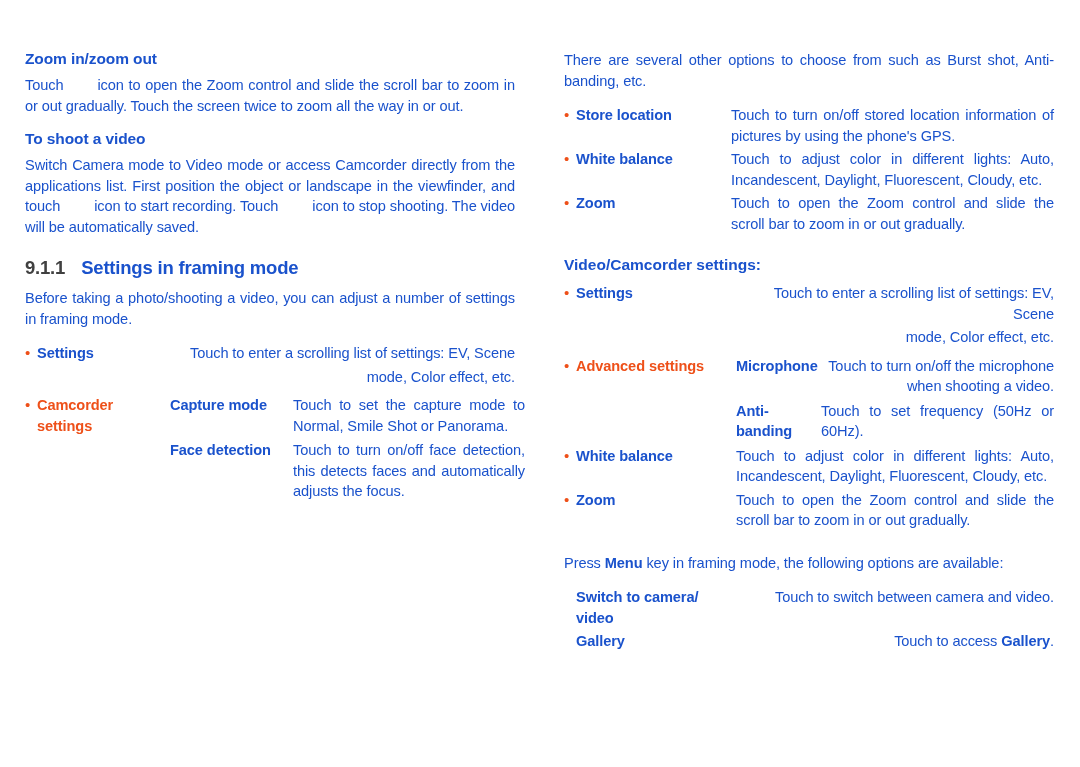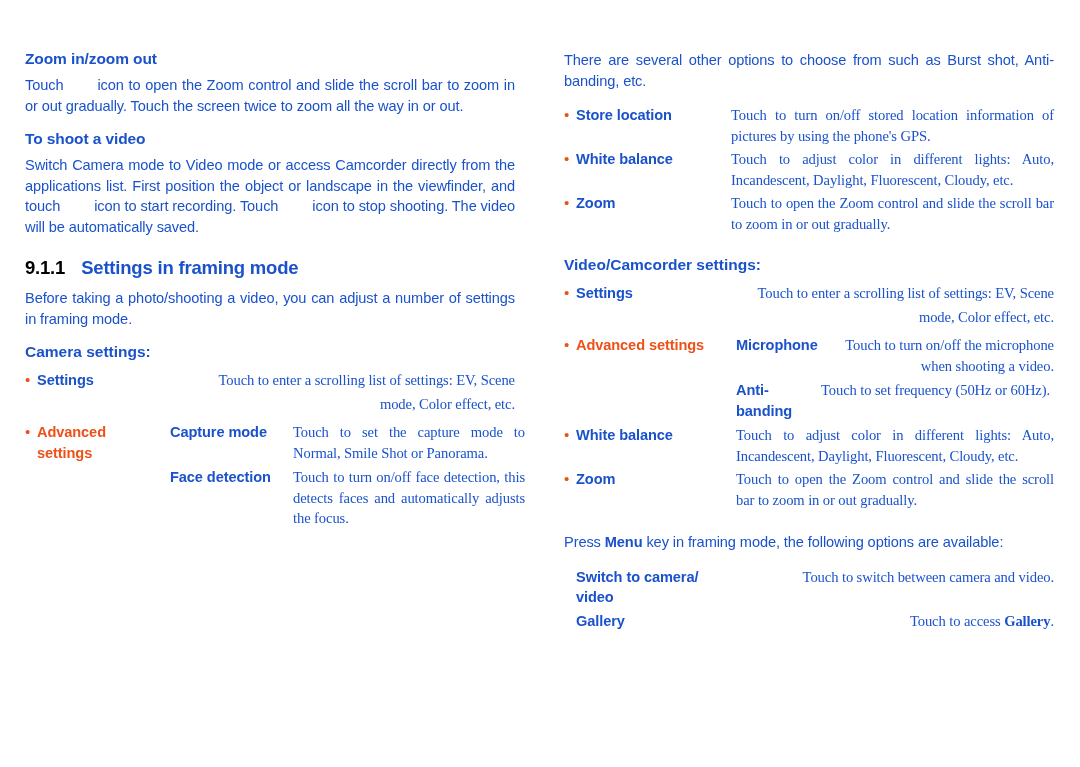--- a/index.html
+++ b/index.html
@@ -53,21 +53,21 @@
   .para b { font-weight: bold; }
 
   .sec-head {
     margin: 20px 0 9px 0;
     font-size: 18.5px;
     font-weight: bold;
     letter-spacing: -0.2px;
     white-space: nowrap;
   }
   .sec-num {
-    color: #000000;
+    color: #404040;
     font-weight: bold;
     margin-right: 16px;
   }
   .sec-title { color: #1A52CC; font-weight: bold; }
 
   .sub-head {
     font-size: 15.5px;
     font-weight: bold;
     color: #1A52CC;
     margin: 0 0 9px 0;
@@ -97,21 +97,20 @@
     letter-spacing: -0.1px;
   }
   .term.orange { color: #EE5019; }
   .desc {
     font-size: 14.6px;
     line-height: 20.5px;
     color: #1A52CC;
     text-align: justify;
     letter-spacing: -0.1px;
     flex: 1 1 auto;
-    font-family: Liberation Serif, serif;
   }
   .desc.nojust { text-align: right; }
   .desc b { font-weight: bold; }
 
   
   .page-left .term.w1 { width: 133px; flex: 0 0 133px; }
   .page-left .term.w2 { width: 113px; flex: 0 0 113px; padding-right: 10px;
                         text-align: left; }
   .page-left .desc.d1 { width: 345px; flex: 0 0 345px; }
   .page-left .desc.d2 { width: 232px; flex: 0 0 232px; }
@@ -157,39 +156,38 @@
     <h3 class="h-bold">To shoot a video</h3>
 
     <p class="para"><span>Switch Camera mode to Video mode or access Camcorder directly from the applications list. First position the object or landscape in the viewfinder, and touch</span><span class="icon-gap"></span><span>icon to start recording. Touch</span><span class="icon-gap"></span><span>icon to stop shooting. The video will be automatically saved.</span></p>
 
     <div class="sec-head">
       <span class="sec-num">9.1.1</span><span class="sec-title">Settings in framing mode</span>
     </div>
 
     <p class="para">Before taking a photo/shooting a video, you can adjust a number of settings in framing mode.</p>
 
-    <h3 class="sub-head">Camera settings:</h3>
 
     <div class="deflist">
 
       <div class="defrow">
         <span class="bullet">•</span>
         <span class="term w1">Settings</span>
         <span class="desc d1 nojust">Touch to enter a scrolling list of settings: EV, Scene</span>
       </div>
 
       <div class="defrow" style="margin-bottom:8px;">
         <span class="bullet blank">•</span>
         <span class="term w1"></span>
         <span class="desc d1 nojust">mode, Color effect, etc.</span>
       </div>
 
       <div class="defrow">
         <span class="bullet">•</span>
-        <span class="term w1 orange"><span>Advanced</span><br><span>settings</span></span>
+        <span class="term w1 orange"><span>Camcorder</span><br><span>settings</span></span>
         <span class="term w2">Capture mode</span>
         <span class="desc d2">Touch to set the capture mode to Normal, Smile Shot or Panorama.</span>
       </div>
 
       <div class="defrow" style="margin-top:4px;">
         <span class="bullet blank">•</span>
         <span class="pad2"></span>
         <span class="term w2">Face detection</span>
         <span class="desc d2">Touch to turn on/off face detection, this detects faces and automatically adjusts the focus.</span>
       </div>

